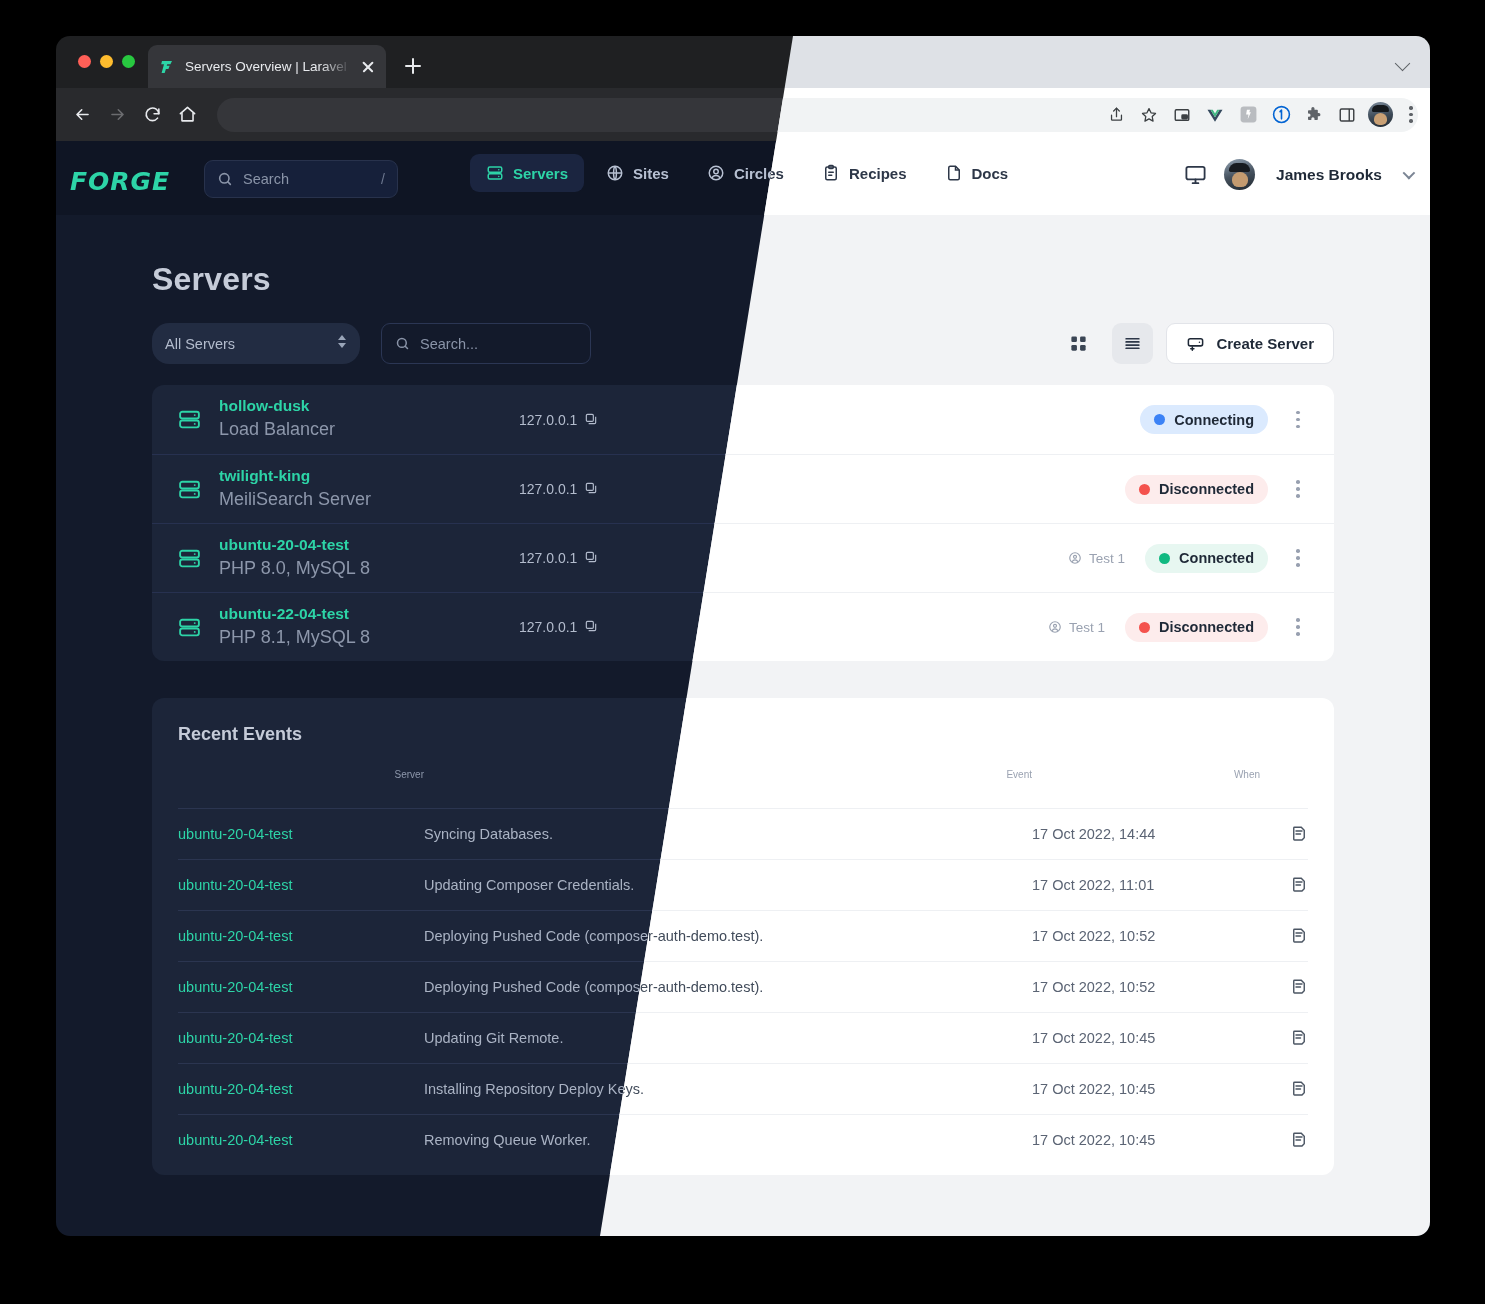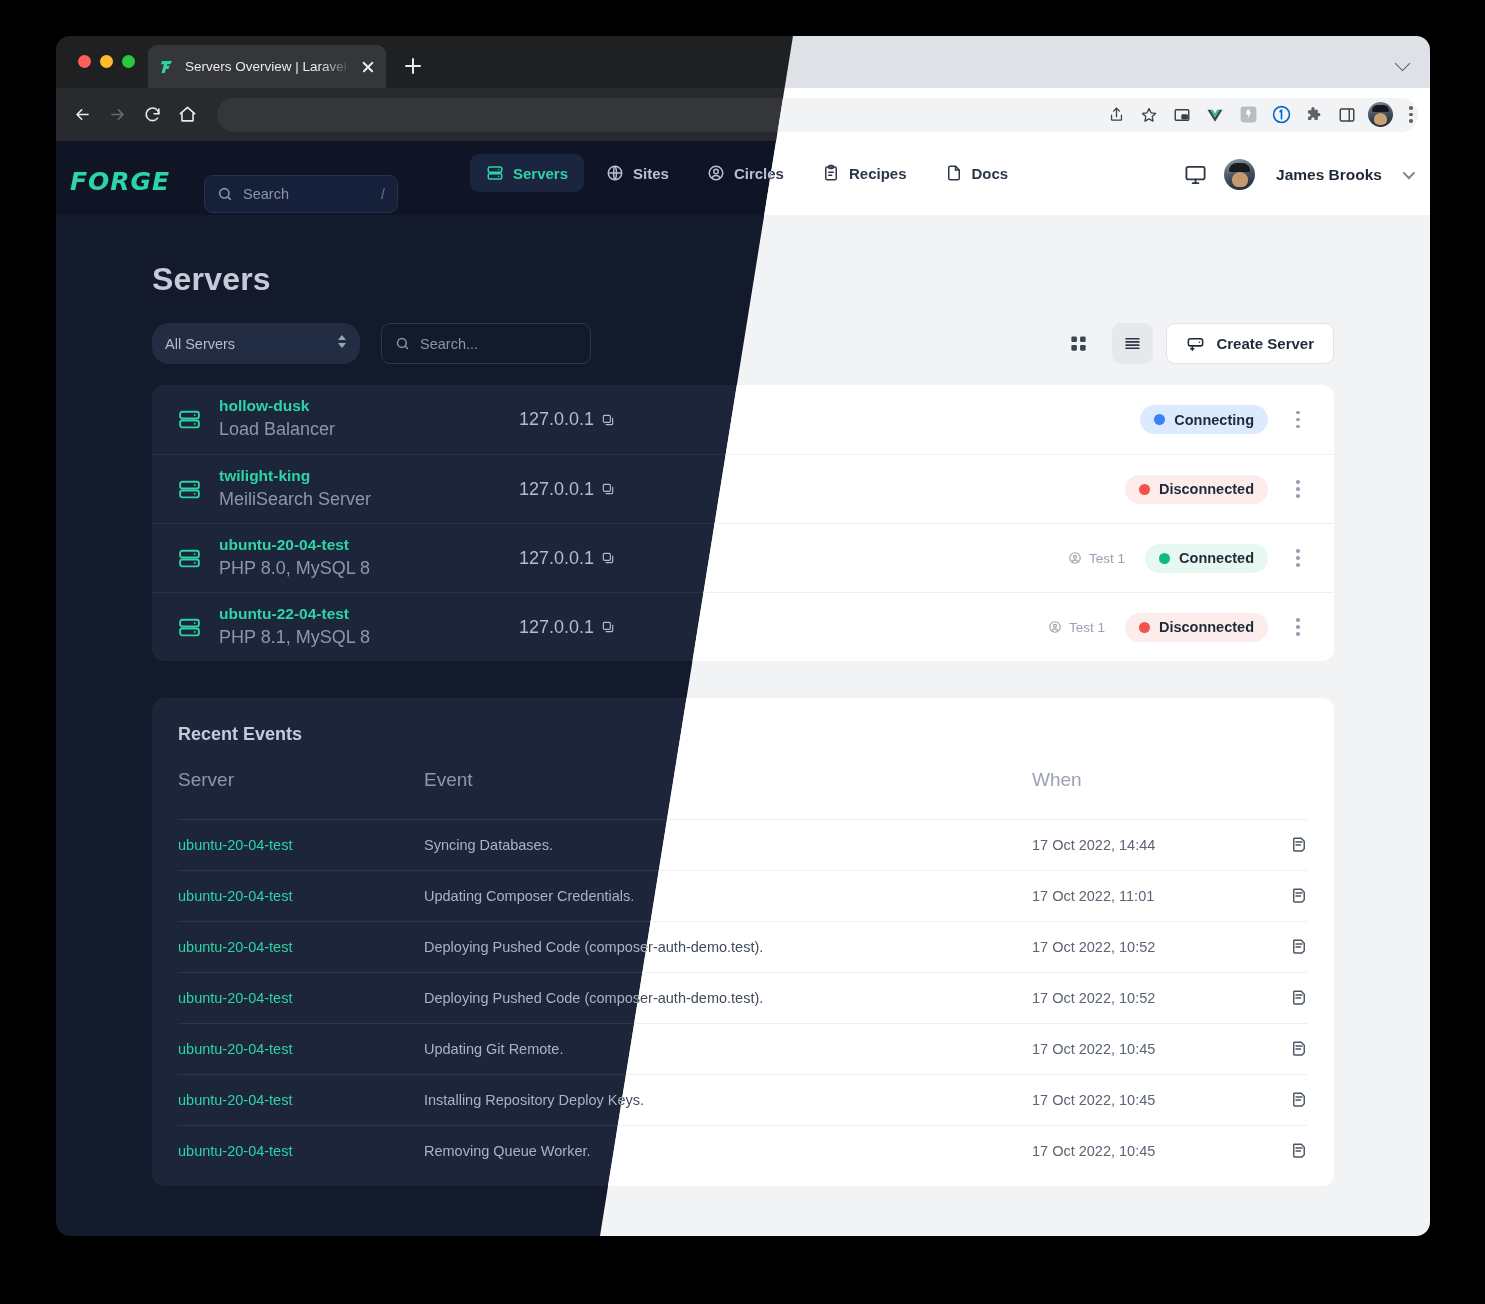--- a/index.html
+++ b/index.html
@@ -87,21 +87,21 @@
 
   
   .appnav{position:absolute;left:0;top:0;width:100%;height:74px;display:flex;align-items:center}
   .dark .appnav{background:#0f1524}
   .light .appnav{background:#fff}
 
   .logo{position:absolute;left:14px;top:26px;font-size:25px;font-weight:800;font-style:italic;
     letter-spacing:1px;color:#2dd4a7;font-family:"DejaVu Sans",sans-serif}
   .light .logo{color:#18b68b}
 
-  .navsearch{position:absolute;left:148px;top:34px;width:194px;height:38px;border-radius:9px;
+  .navsearch{position:absolute;left:148px;top:19px;width:194px;height:38px;border-radius:9px;
     display:flex;align-items:center;padding:0 12px;gap:10px}
   .dark .navsearch{background:#16203a;border:1px solid #28324c}
   .light .navsearch{background:#f5f6f8;border:1px solid #e4e6ea}
   .navsearch .ph{flex:1;font-size:14.5px}
   .dark .navsearch .ph{color:#8a94a8}
   .light .navsearch .ph{color:#98a0b0}
   .navsearch .slash{font-size:14px}
   .dark .navsearch .slash{color:#6d7890}
   .light .navsearch .slash{color:#aab1be}
 
@@ -175,21 +175,21 @@
   .light .sicon{color:#13b98c}
 
   .sname{width:300px;flex:0 0 300px}
   .sname .n{font-size:15.5px;font-weight:700;line-height:1.35}
   .dark .sname .n{color:#2dd4a7}
   .light .sname .n{color:#0f9e79}
   .sname .s{font-size:18px;line-height:1.4}
   .dark .sname .s{color:#8d97ab}
   .light .sname .s{color:#8b93a3}
 
-  .sip{flex:0 0 150px;font-size:18px;display:flex;align-items:center;gap:7px}
+  .sip{flex:0 0 150px;font-size:14px;display:flex;align-items:flex-start;gap:7px}
   .dark .sip{color:#b3bccd}
   .light .sip{color:#3b4554}
 
   .sgrow{flex:1}
   .stag{display:flex;align-items:center;gap:7px;font-size:13.5px;margin-right:20px;white-space:nowrap}
   .dark .stag{color:#8d97ab}
   .light .stag{color:#9aa2b1}
 
   .badge{display:inline-flex;align-items:center;gap:9px;height:29px;border-radius:15px;
     padding:0 14px;font-size:14.5px;font-weight:600;white-space:nowrap}
@@ -201,21 +201,21 @@
 
   
   .evcard{margin-top:37px;border-radius:12px;padding:26px 26px 10px}
   .dark .evcard{background:#1c2539}
   .light .evcard{background:#fff}
   .evtitle{font-size:18px;font-weight:700;margin-bottom:24px}
   .dark .evtitle{color:#c5cbd8}
   .light .evtitle{color:#1f2937}
 
   .evtable{width:100%;border-collapse:collapse;table-layout:fixed}
-  .evtable th{text-align:left;font-size:19px;font-weight:400;padding:0 0 28px}
+  .evtable th{text-align:right;font-size:10px;font-weight:400;padding:0 0 28px}
   .dark .evtable th{color:#8d97ab}
   .light .evtable th{color:#9aa2b1}
   .evtable td{font-size:14.5px;padding:16px 0;height:48px}
   .dark .evtable tbody tr{border-top:1px solid #2b3550}
   .light .evtable tbody tr{border-top:1px solid #eef0f3}
   .dark .evtable thead tr th{border-bottom:0}
   .c-srv{width:246px}
   .c-evt{width:auto}
   .c-when{width:228px}
   .c-act{width:48px;text-align:right}

